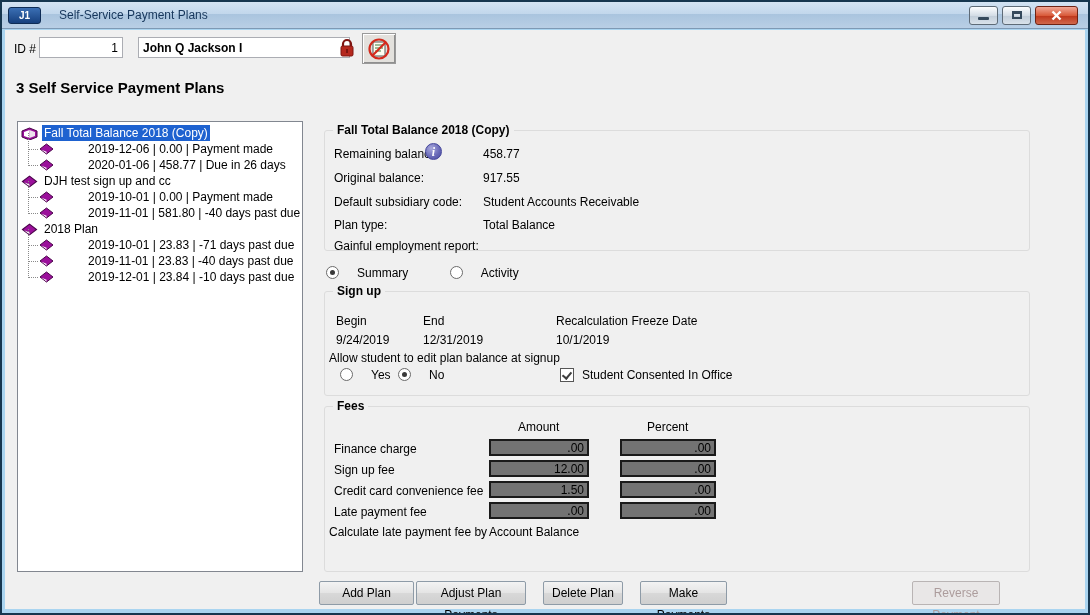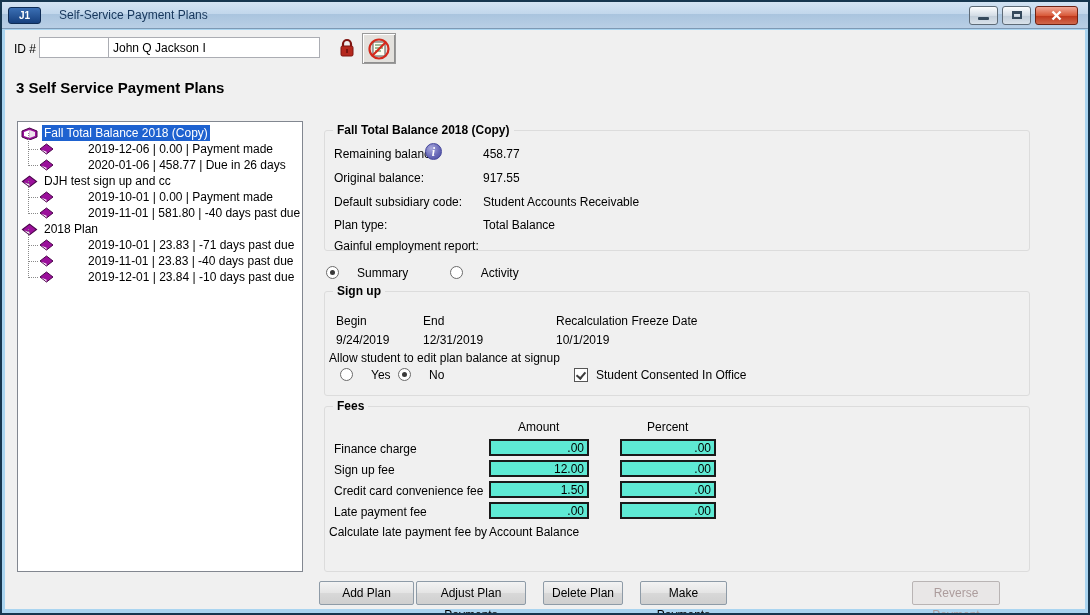--- a/index.html
+++ b/index.html
@@ -74,21 +74,21 @@
   .radio.selected .circle::after { content:""; position:absolute; left:3px; top:3px;
                    width:5px; height:5px; border-radius:50%; background:#3A3A3A; }
   .checkbox { display:inline-flex; align-items:center; gap:8px; }
   .checkbox .box { width:14px; height:14px; background:#fff; border:1px solid #565656;
                    position:relative; }
   .checkbox.checked .box::after { content:""; position:absolute; left:3px; top:1px;
                    width:4px; height:7px; border-right:2px solid #3E3E3E;
                    border-bottom:2px solid #3E3E3E; transform:rotate(40deg); }
 
   
-  .fee-input { position:absolute; height:17px; background:#5eead4; border:2px solid #1A1A1A;
+  .fee-input { position:absolute; height:17px; background:#737373; border:2px solid #1A1A1A;
                text-align:right; font-size:12px; font-family:"Liberation Sans", sans-serif;
                padding:0 3px; }
   .col-header { position:absolute; font-size:12px; }
 
   
   .btn { position:absolute; height:24px; font-size:12px; color:#000;
          font-family:"Liberation Sans", sans-serif;
          background:linear-gradient(#F3F3F3, #E4E4E4 50%, #D8D8D8 51%, #CFCFCF);
          border:1px solid #8E9BA7; border-radius:2px; text-align:center; line-height:22px;
          cursor:default; }
@@ -114,21 +114,21 @@
           <path d="M1.5 1.5 L9.5 9.5 M9.5 1.5 L1.5 9.5" stroke="#fff" stroke-width="2.4"></path>
         </svg>
       </div>
     </div>
   </div>
 
   <div class="content"></div>
 
   <span class="abs" style="left:12px; top:40px;">ID #</span>
   <input class="abs field id-input" style="left: 37px; top: 35px; width: 84px;" value="1">
-  <input class="abs field" style="left: 106px; top: 35px; width: 212px;" value="John Q Jackson I">
+  <input class="abs field" style="left: 136px; top: 35px; width: 212px; font-weight: bold;" value="John Q Jackson I">
   <span class="abs" style="left:337px; top:36px;">
     <svg class="lock-svg" width="16" height="20" viewBox="0 0 16 20">
       <path d="M4 9 V6 a4 4 0 0 1 8 0 V9" fill="none" stroke="#7E1410" stroke-width="2.2"></path>
       <rect x="2" y="8" width="12" height="10" rx="1.5" fill="#B5281E" stroke="#7E1410"></rect>
       <path d="M8 11 v4" stroke="#6E0F0C" stroke-width="1.6"></path>
     </svg>
   </span>
   <div class="abs notes-btn" style="left:360px; top:31px; width:34px; height:31px;">
     <svg width="24" height="24" viewBox="0 0 24 24">
       <rect x="6" y="5" width="12" height="14" fill="#FFFFF2" stroke="#555"></rect>
@@ -270,21 +270,21 @@
     <span class="row-value" style="left:231px; top:41px;">10/1/2019</span>
     <span class="row-label" style="left:4px; top:59px;">Allow student to edit plan balance at signup</span>
     <span class="radio abs" style="left:15px; top:76px;">
       <span class="circle"></span>
       <span>Yes</span>
     </span>
     <span class="radio selected abs" style="left:73px; top:76px;">
       <span class="circle"></span>
       <span>No</span>
     </span>
-    <span class="checkbox checked abs" style="left:249px; top:76px;text-align:center;">
+    <span class="checkbox checked abs" style="left:235px; top:76px;text-align:center;">
       <span class="box"></span>
       <span>Student Consented In Office</span>
     </span>
   </div>
 
   <div class="groupbox" style="left:322px; top:404px; width:706px; height:166px;">
     <span class="gb-title">Fees</span>
     <span class="col-header" style="left:193px; top:13px;">Amount</span>
     <span class="col-header" style="left:322px; top:13px;">Percent</span>
 

